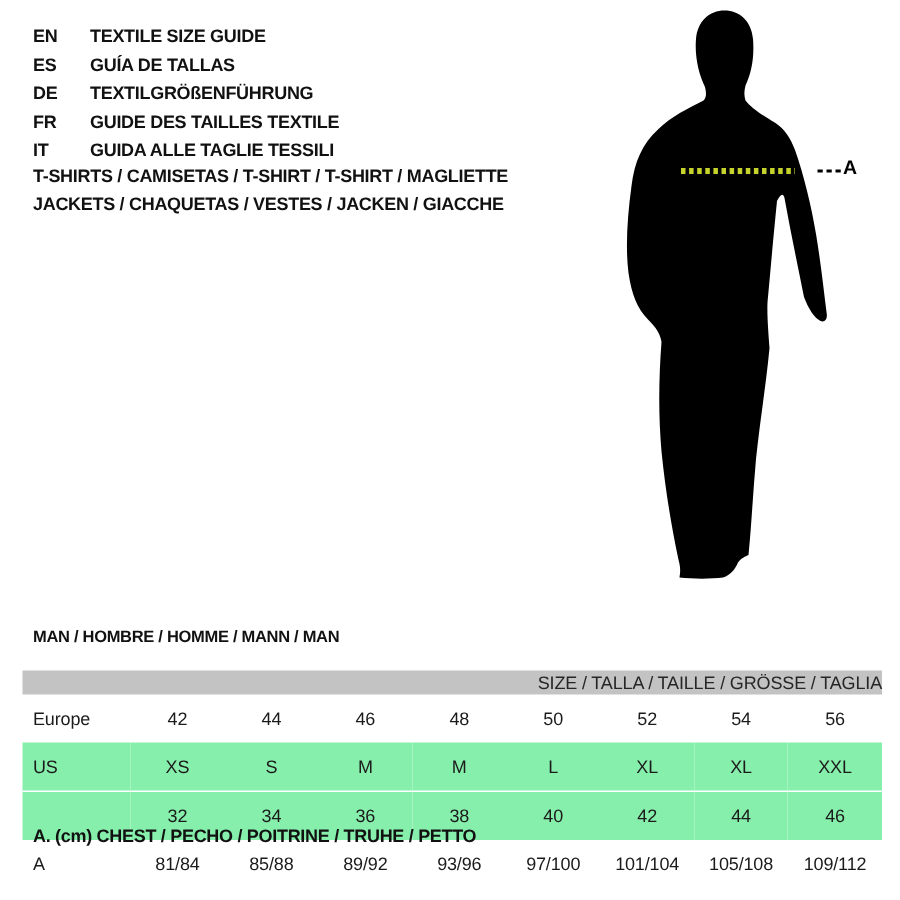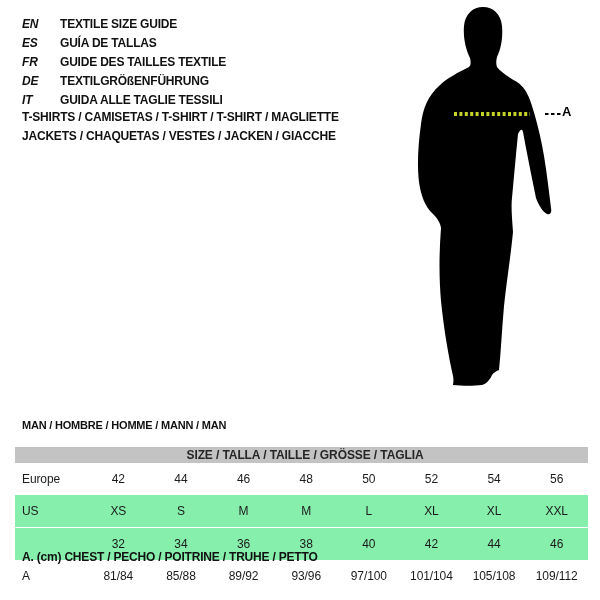--- a/index.html
+++ b/index.html
@@ -7,38 +7,38 @@
     position:relative;
     width:600px;height:600px;
     background:#ffffff;
     overflow:hidden;
     font-family:"Liberation Sans", sans-serif;
     color:#111;
   }
   
   .lang-block{position:absolute;left:22px;top:15px;}
   .lang-row{line-height:19px;font-size:12px;font-weight:bold;letter-spacing:-0.2px;white-space:nowrap;}
-  .lang-code{display:inline-block;width:38px;font-style:italic;}
+  .lang-code{display:inline-block;width:38px;}
   
   .category-block{position:absolute;left:22px;top:108px;font-size:12px;font-weight:bold;letter-spacing:-0.2px;line-height:19px;white-space:nowrap;}
   
   .figure{position:absolute;left:412px;top:6px;width:175px;height:392px;}
   .figure svg{position:absolute;left:0;top:0;}
   .measure-label{position:absolute;left:150px;top:98px;font-size:13px;font-weight:600;color:#000;}
   
   .section-title{position:absolute;left:22px;top:419px;font-size:11px;font-weight:bold;letter-spacing:-0.2px;}
   
   table.size-table{
     position:absolute;left:15px;top:447px;width:573px;
     border-collapse:collapse;table-layout:fixed;
     font-size:12px;color:#1b1b1b;letter-spacing:-0.1px;
   }
   table.size-table col.lblcol{width:72px;}
   table.size-table th{
-    background:#c3c3c3;font-weight:bold;text-align:center;
+    background:#c3c3c3;font-weight:normal;text-align:right;
     padding:0 0 0 7px;height:16px;color:#262626;
   }
   table.size-table td{height:32px;text-align:center;padding:0;font-weight:normal;}
   table.size-table td.lbl{text-align:left;padding-left:7px;}
   tr.stripe td{background:#86efac;}
   tr.stripe-top td{border-bottom:1px solid #ffffff;}
   
   .footnote{position:absolute;left:22px;top:550px;font-size:12px;font-weight:bold;letter-spacing:-0.2px;}
 </style>
 </head>
@@ -47,24 +47,24 @@
 <div class="page">
 
   <div class="lang-block">
     <div class="lang-row">
       <span class="lang-code">EN</span><span>TEXTILE SIZE GUIDE</span>
     </div>
     <div class="lang-row">
       <span class="lang-code">ES</span><span>GUÍA DE TALLAS</span>
     </div>
     <div class="lang-row">
-      <span class="lang-code">FR</span><span>GUIDE DES TAILLES TEXTILE</span>
+      <span class="lang-code">DE</span><span>TEXTILGRÖßENFÜHRUNG</span>
     </div>
     <div class="lang-row">
-      <span class="lang-code">DE</span><span>TEXTILGRÖßENFÜHRUNG</span>
+      <span class="lang-code">FR</span><span>GUIDE DES TAILLES TEXTILE</span>
     </div>
     <div class="lang-row">
       <span class="lang-code">IT</span><span>GUIDA ALLE TAGLIE TESSILI</span>
     </div>
   </div>
 
   <div class="category-block">
     <div>T-SHIRTS / CAMISETAS / T-SHIRT / T-SHIRT / MAGLIETTE</div>
     <div>JACKETS / CHAQUETAS / VESTES / JACKEN / GIACCHE</div>
   </div>

